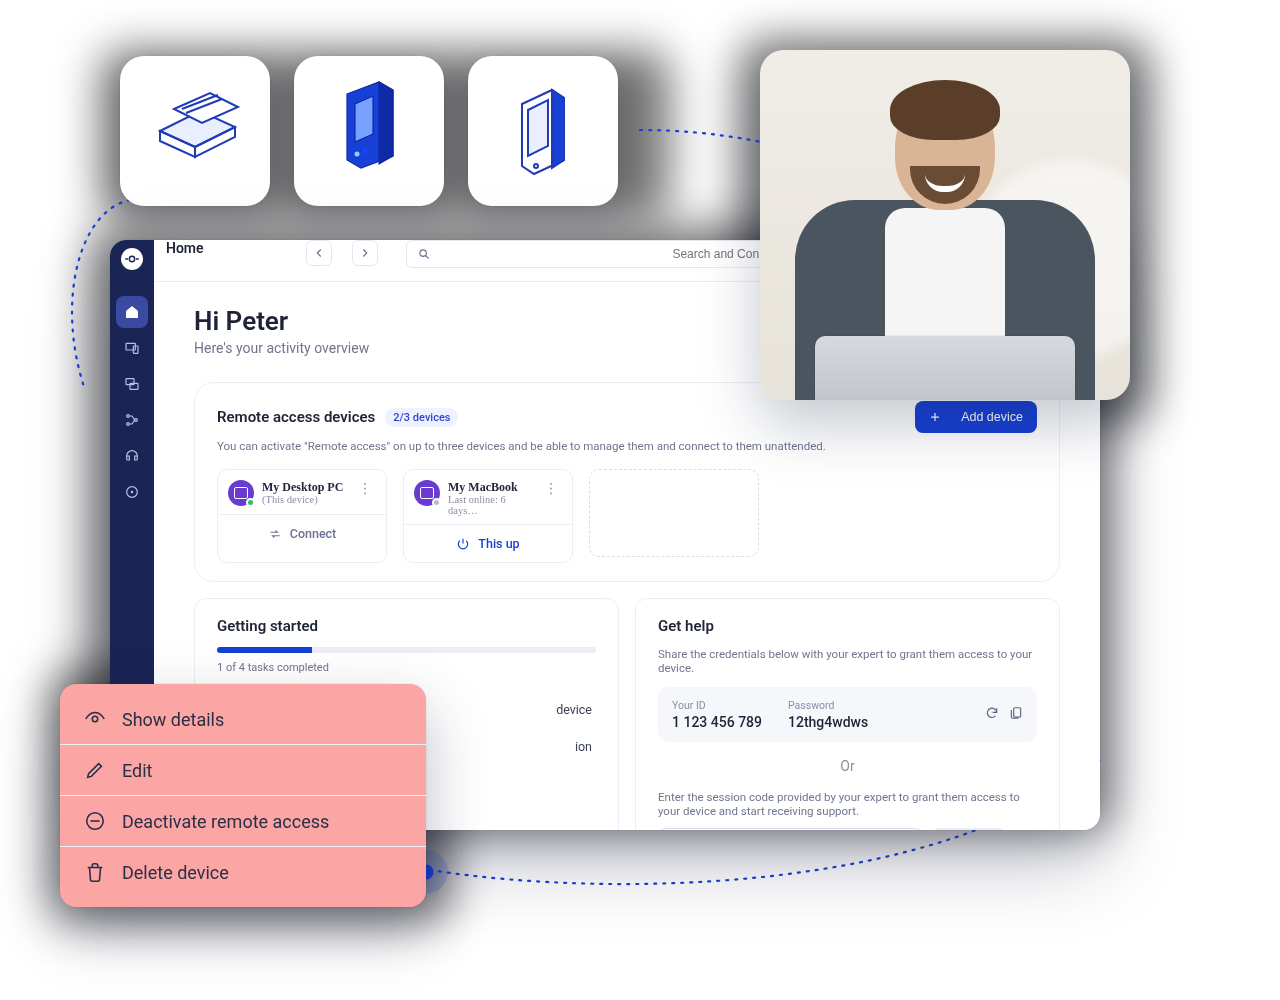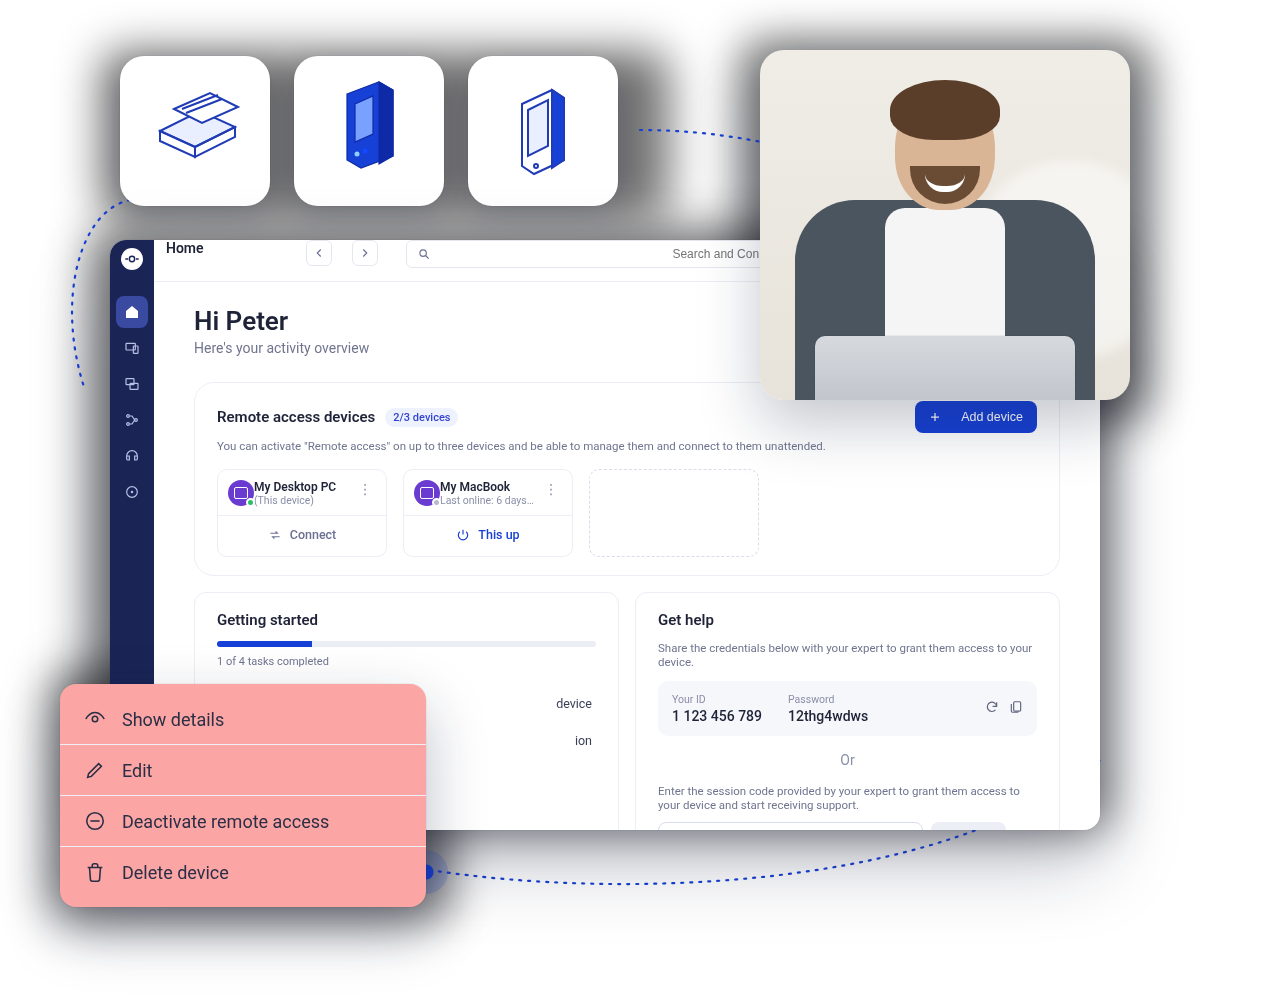--- a/index.html
+++ b/index.html
@@ -44,21 +44,21 @@
   .panel { background:#fff; border:1px solid #eceef5; border-radius:20px; padding:18px 22px; margin-top:26px; }
   .panel-header { display:flex; align-items:center; }
   .panel-header h2 { margin:0; font-size:15px; font-weight:600; }
   .chip { margin-left:10px; background:#eef2ff; color:#3344d1; font-size:11px; padding:3px 8px; border-radius:999px; font-weight:500;}
   .panel-sub { font-size:11.5px; color:#70758f; margin-top:6px; }
 
   .add-btn { margin-left:auto; background:#1740d6; color:#fff; border:0; border-radius:8px; height:32px; padding:0 14px; font-size:12.5px; display:flex; align-items:center; gap:20px; cursor:pointer; }
 
   .devices { display:flex; gap:16px; margin-top:16px; }
   .card { width:170px; border:1px solid #eceef5; border-radius:10px; overflow:hidden; }
-  .card .top { display:flex; gap:0; padding:10px 10px 8px; align-items:flex-start; }
+  .card .top { display:flex; gap:8px; padding:10px 10px 8px; align-items:flex-start;font-family:Liberation Serif, serif; }
   .cicon { width:26px;height:26px; border-radius:50%; background:#6a3bd1; flex:none; position:relative; display:flex;align-items:center;justify-content:center;}
   .cicon::before{content:"";width:12px;height:10px;border:1.5px solid #fff;border-radius:2px;display:block;}
   .cicon .dot{ position:absolute; right:-1px; bottom:-1px; width:9px;height:9px;border-radius:50%; border:2px solid #fff; }
   .card .name { font-size:12px; font-weight:600; line-height:1.2; }
   .card .sub { font-size:10.5px; color:#8a8fa8; }
   .card .more { margin-left:auto; color:#8a8fa8; cursor:pointer; font-size:14px; line-height:1; padding:2px 4px; }
   .card .action { border-top:1px solid #eceef5; height:38px; display:flex;align-items:center;justify-content:center; gap:8px; font-size:12.5px; color:#6b7093; font-weight:500; cursor:pointer;}
   .card .action.primary { color:#1740d6; }
 
   .placeholder-card { width:170px; height:88px; border:1px dashed #d9dcea; border-radius:10px; }

